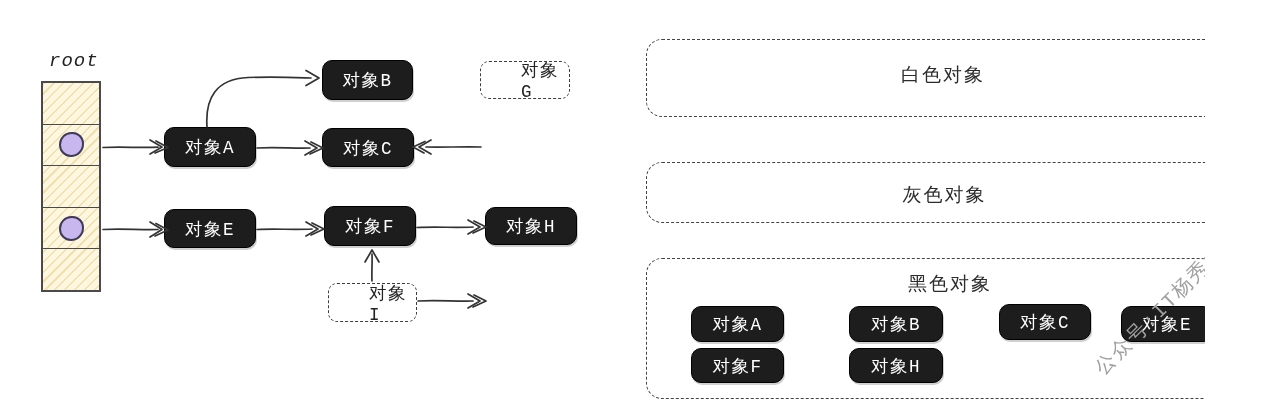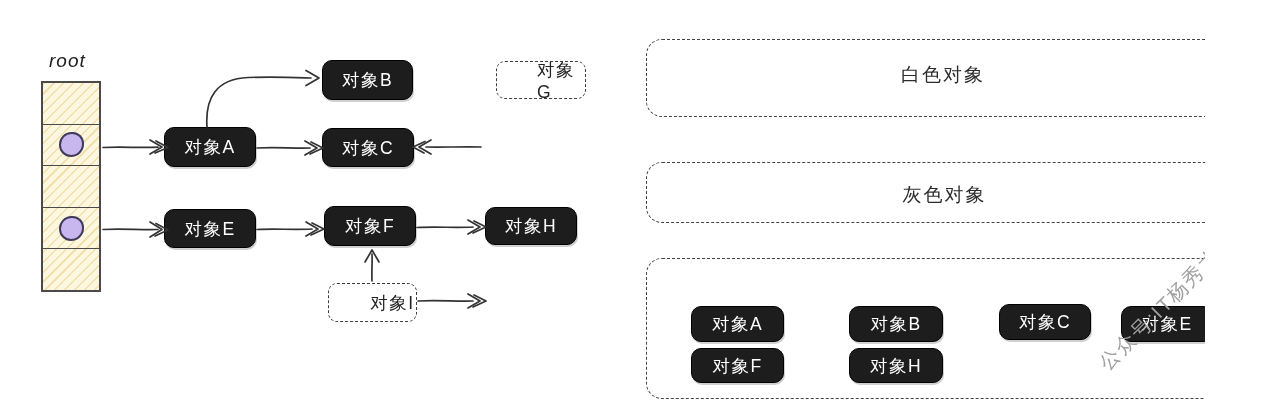--- a/index.html
+++ b/index.html
@@ -1,17 +1,17 @@
 <!DOCTYPE html>
 <html><head>
 <meta charset="utf-8">
 <style>
   html,body{margin:0;padding:0;background:#fff;}
   .stage{position:relative;width:1205px;height:416px;background:#ffffff;overflow:hidden;
-         font-family:Liberation Sans, sans-serif;}
+         font-family:Liberation Mono, monospace;}
   .abs{position:absolute;}
   
   .root-label{font-size:19px;font-style:italic;color:#1f1f1f;letter-spacing:1px;}
   .stack{box-sizing:border-box;border:2px solid #4a4a4a;background:#fdf7df;
          background-image:repeating-linear-gradient(135deg,rgba(224,186,97,.38) 0 1.5px,transparent 1.5px 7px);
          display:flex;flex-direction:column;}
   .stack-cell{flex:1;border-bottom:1.6px solid #4a4a4a;}
   .stack-cell:last-child{border-bottom:none;}
   .pointer-dot{width:25px;height:25px;border-radius:50% 46% 52% 48%;
                background:#c8b7ef;border:2.2px solid #3e3a58;box-sizing:border-box;}
@@ -59,21 +59,21 @@
     </div>
   <div class="abs node node-black" style="left:322px;top:128px;width:92px;height:39px;">
     <span>对象C</span>
     </div>
   <div class="abs node node-black" style="left:164px;top:209px;width:92px;height:39px;">
     <span>对象E</span>
     </div>
   <div class="abs node node-black" style="left:324px;top:206px;width:92px;height:40px;">
     <span>对象F</span>
     </div>
-  <div class="abs node node-dashed" style="left:496px;top:61px;width:90px;height:38px;padding-left:40px;">
+  <div class="abs node node-dashed" style="left:480px;top:61px;width:90px;height:38px;padding-left:40px;">
     <span>对象G</span>
     </div>
   <div class="abs node node-black" style="left:485px;top:207px;width:92px;height:38px;">
     <span>对象H</span>
     </div>
   <div class="abs node node-dashed" style="left:328px;top:283px;width:89px;height:39px;padding-left:40px;">
     <span>对象I</span>
     </div>
 
   <svg class="wires" width="1280" height="416" viewBox="0 0 1280 416">
@@ -115,20 +115,21 @@
 
   <div class="abs panel" style="left:646px;top:39px;width:594px;height:78px;">
     <div class="panel-title" style="top:22px;">白色对象</div>
   </div>
 
   <div class="abs panel" style="left:646px;top:162px;width:597px;height:61px;">
     <div class="panel-title" style="top:19px;">灰色对象</div>
   </div>
 
   <div class="abs panel" style="left:646px;top:258px;width:608px;height:141px;">
+    <div class="panel-title" style="top:12px;">黑色对象</div>
     <div class="pill" style="left:44px;top:47px;width:93px;height:36px;">对象A</div>
     <div class="pill" style="left:202px;top:47px;width:94px;height:36px;">对象B</div>
     <div class="pill" style="left:352px;top:45px;width:92px;height:36px;">对象C</div>
     <div class="pill" style="left:474px;top:47px;width:92px;height:36px;">对象E</div>
     <div class="pill" style="left:44px;top:89px;width:93px;height:35px;">对象F</div>
     <div class="pill" style="left:202px;top:89px;width:94px;height:35px;">对象H</div>
   </div>
 
   <div class="abs watermark" style="left:1040px;top:296px;width:240px;text-align:center;">公众号:IT杨秀才</div>
 

